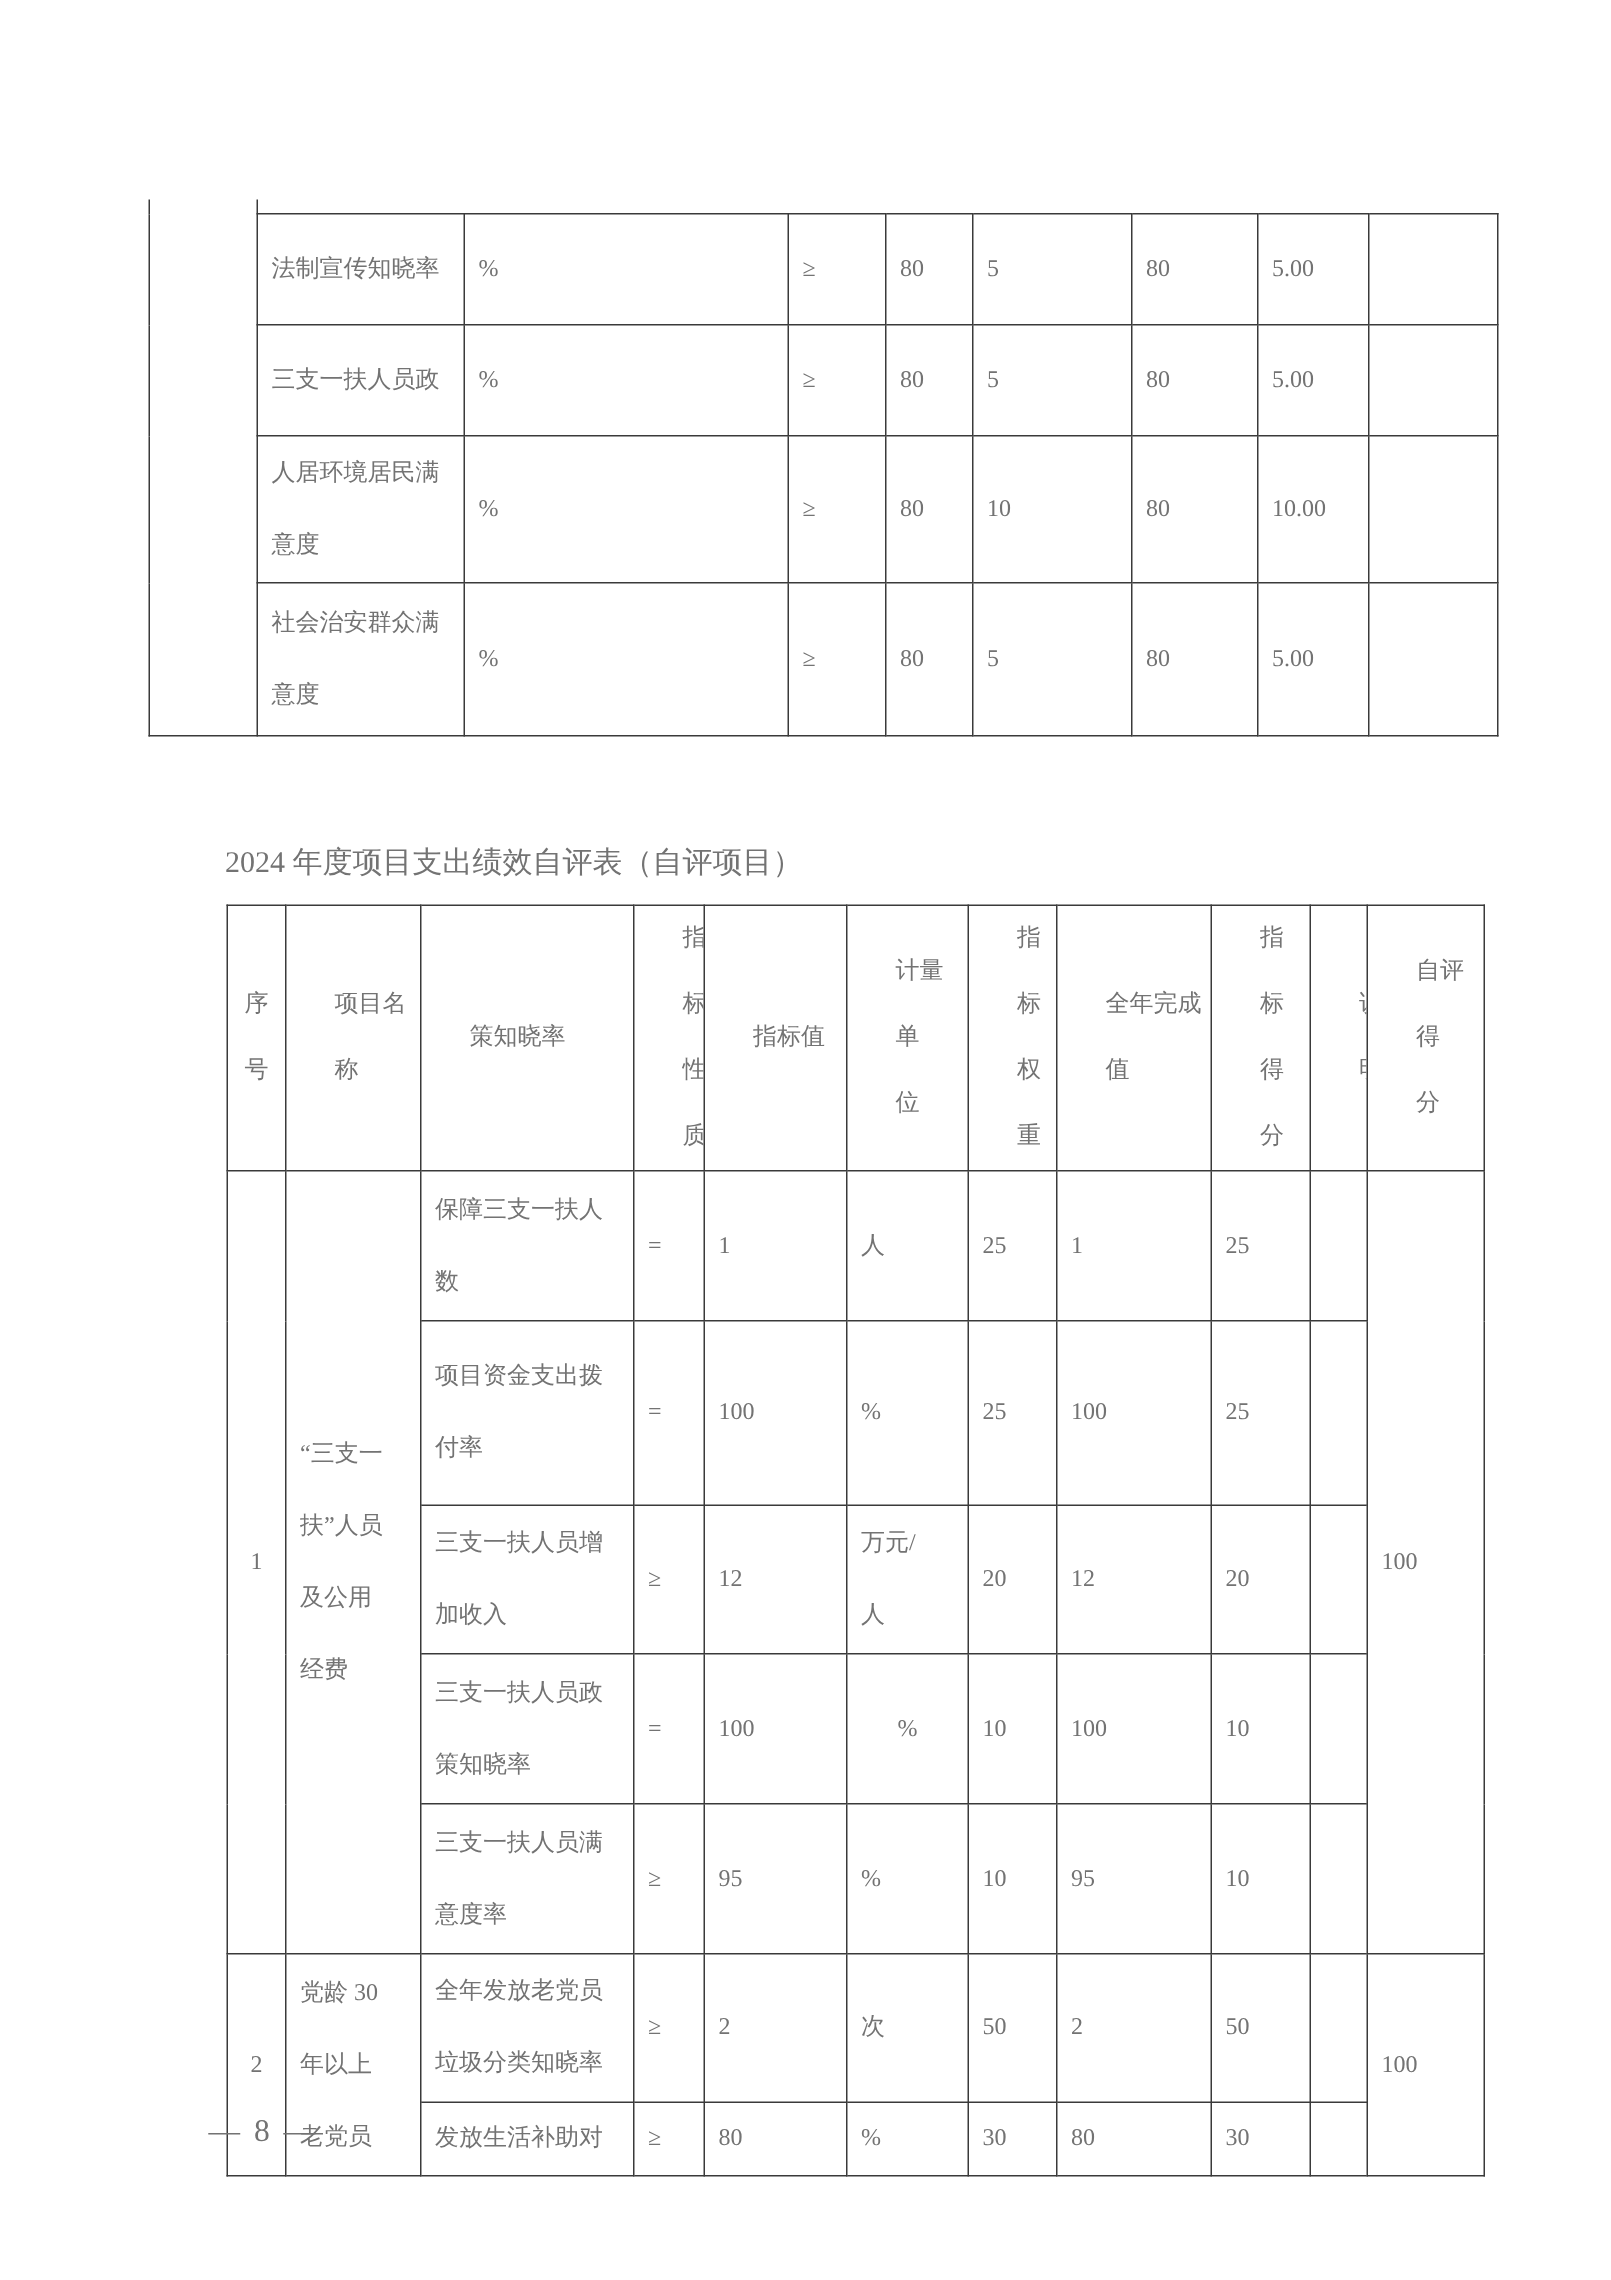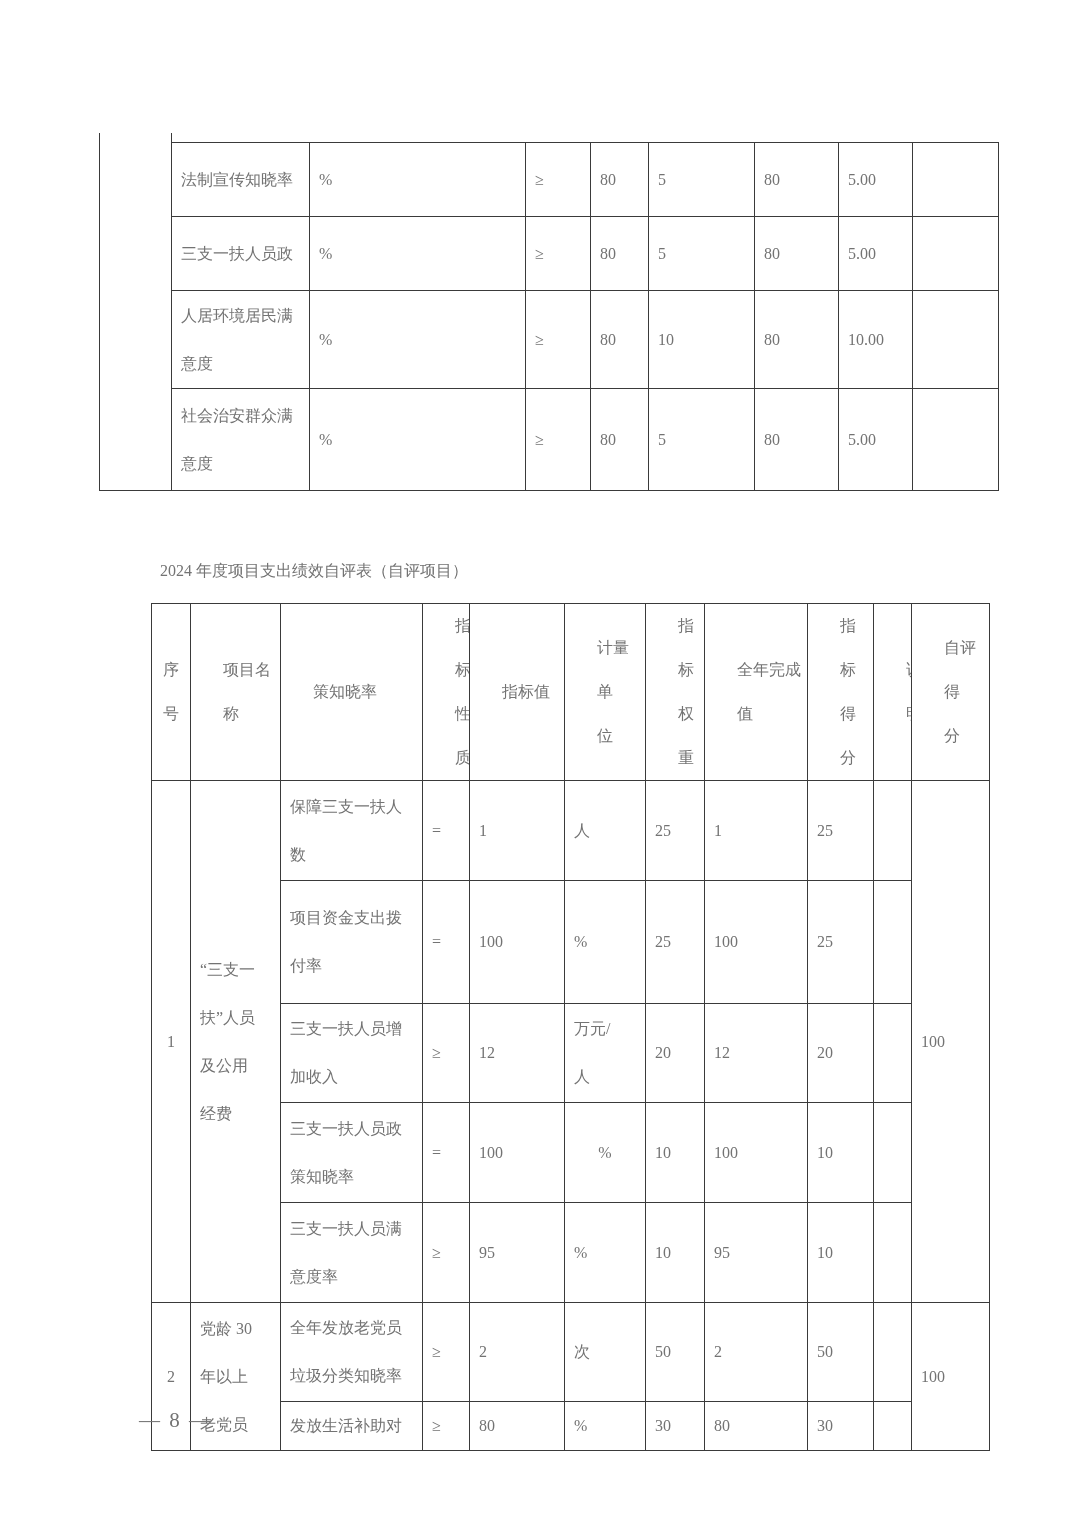--- a/index.html
+++ b/index.html
@@ -14,21 +14,21 @@
     white-space:pre-line;overflow:hidden;
   }
   th{line-height:44px;padding-left:32px;}
   .no-top{border-top:none;}
   .ctr{text-align:center;padding:0 2px;}
   .vstub{position:absolute;width:1px;background:#3a3a3a;}
   .heading{
     position:absolute;left:190px;top:501px;font-size:25px;letter-spacing:1px;
   }
   .caption{
-    position:absolute;left:160px;top:561px;font-size:16px;
+    position:absolute;left:150px;top:561px;font-size:20px;
   }
   .footer{
     position:absolute;left:139px;top:1408px;font-size:21px;letter-spacing:2px;
   }
 </style>
 </head>
 <body>
 
 <div class="page">
 

